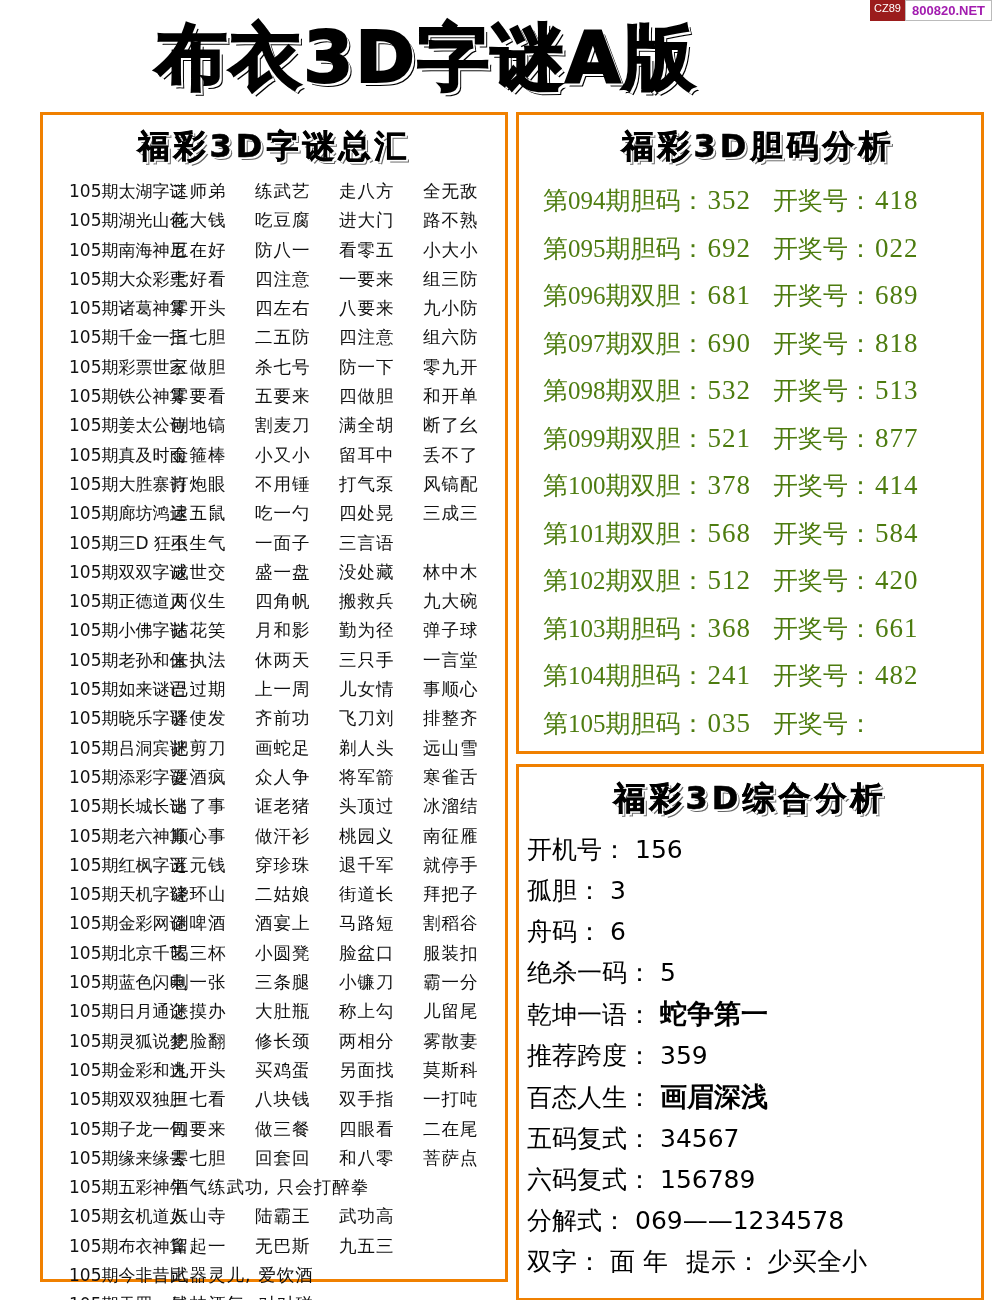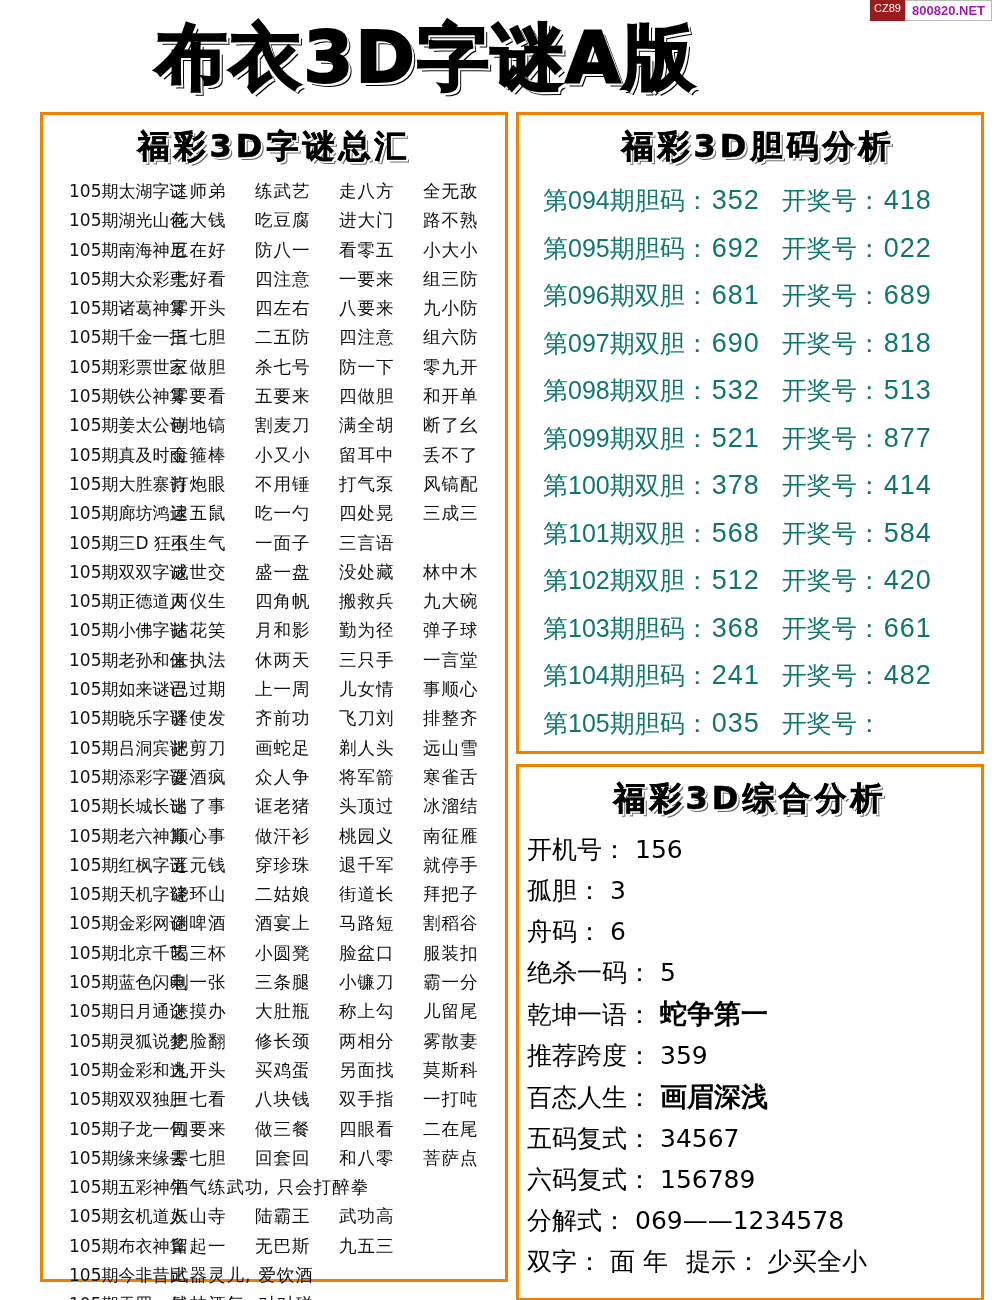--- a/index.html
+++ b/index.html
@@ -147,22 +147,22 @@
   .riddle-row .cell.last {
     width: 110px;
   }
 
   
   .dan-row {
     display: flex;
     align-items: baseline;
     font-size: 26px;
     line-height: 47.5px;
-    font-family: Liberation Sans, sans-serif;
-    color: #0f766e;
+    font-family: Liberation Serif, serif;
+    color: #4d7c0f;
     white-space: nowrap;
     text-align: right;
   }
   .dan-row .d-label {
     font-size: 25px;
   }
   .dan-row .d-val {
     font-size: 27px;
     letter-spacing: 1px;
     padding-left: 2px;

